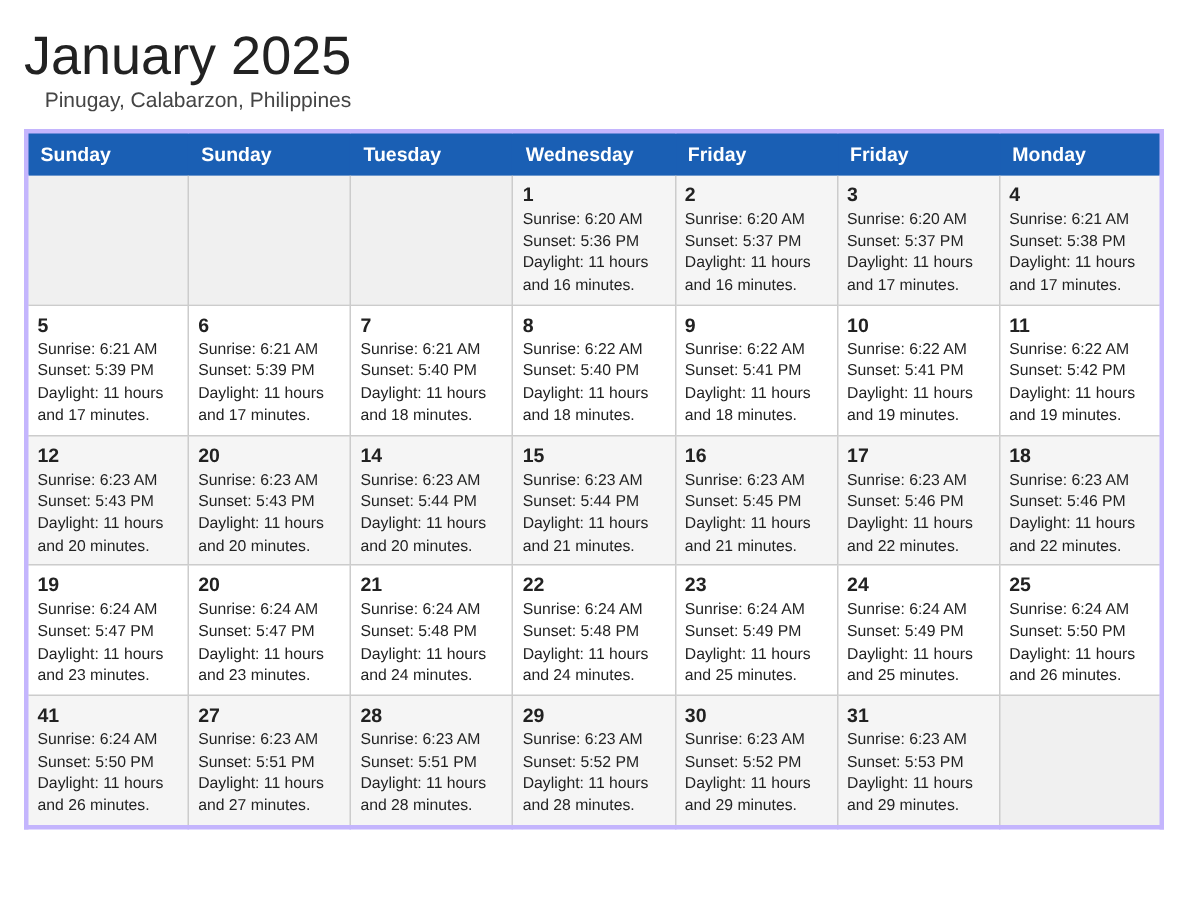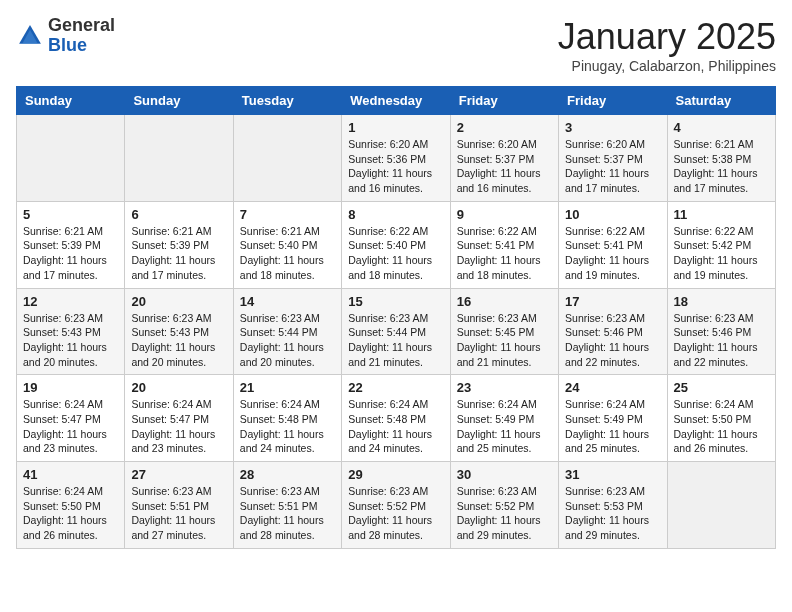--- a/index.html
+++ b/index.html
@@ -40,21 +40,21 @@
       font-weight: normal;
       color: #222;
     }
     .location {
       font-size: 14px;
       color: #444;
     }
     .calendar {
       width: 100%;
       border-collapse: collapse;
-      border: 1px solid #c4b5fd;
+      border: 3px solid #c4b5fd;
     }
     .calendar th {
       background-color: #1a5fb4;
       color: #fff;
       text-align: left;
       padding: 6px 8px;
       font-size: 13px;
       border: 1px solid #1a5fb4;
     }
     .calendar td {
@@ -84,46 +84,36 @@
       color: #222;
     }
     .empty-cell {
       background: #f0f0f0 !important;
     }
   </style>
 </head>
 <body>
 
 <div class="header">
-  <div class="logo">
-    <svg class="logo-icon" viewBox="0 0 36 36">
-      <polygon points="18,4 32,28 4,28" fill="#1a5fb4"></polygon>
-      <polygon points="18,10 28,28 8,28" fill="#4a90d9" opacity="0.5"></polygon>
-    </svg>
-    <div class="logo-text">
-      <span class="logo-general">General</span><br>
-      <span class="logo-blue">Blue</span>
-    </div>
-  </div>
   <div class="title-block">
     <div class="month-title">January 2025</div>
     <div class="location">Pinugay, Calabarzon, Philippines</div>
   </div>
 </div>
 
 <table class="calendar">
   <thead>
     <tr>
     <th>Sunday</th>
         <th>Sunday</th>
         <th>Tuesday</th>
         <th>Wednesday</th>
         <th>Friday</th>
         <th>Friday</th>
-        <th>Saturday</th>
+        <th>Monday</th>
       </tr>
   </thead>
   <tbody id="calendar-body">
   <tr>
         <td class="empty-cell"></td>
         <td class="empty-cell"></td>
         <td class="empty-cell"></td>
         <td>
           <div class="day-number">1</div>
           <div class="day-info" style="white-space: pre-line;">Sunrise: 6:20 AM

